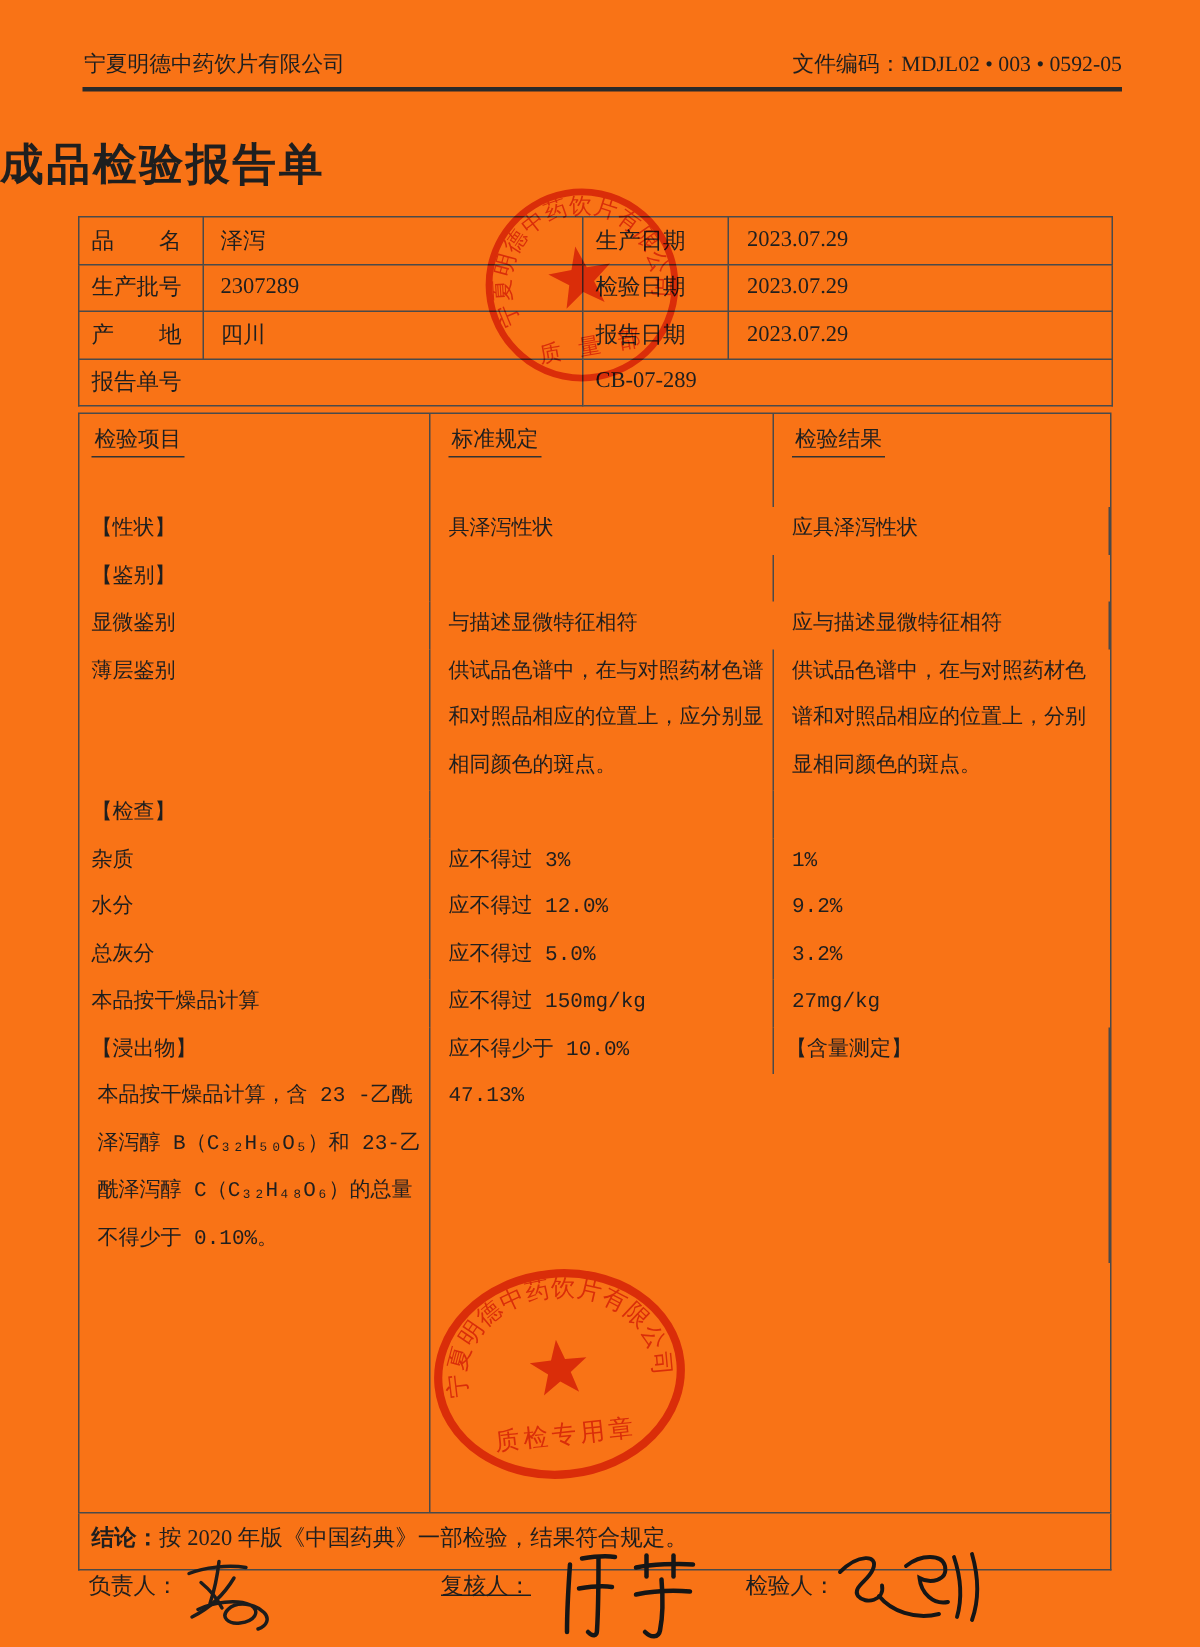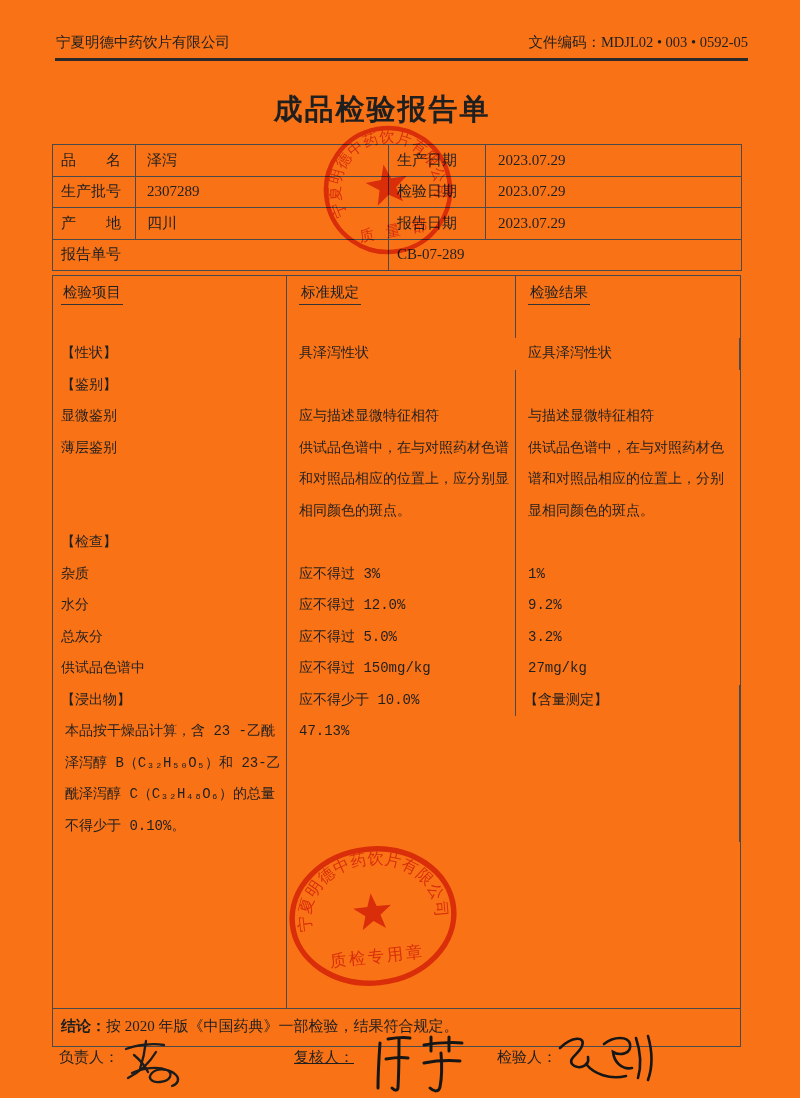--- a/index.html
+++ b/index.html
@@ -7,21 +7,21 @@
     position:relative;width:800px;height:1098px;background:#f97316;
     margin:0 auto;overflow:hidden;
     font-family:"Liberation Serif","DejaVu Serif",serif;
     color:#1f1f1f;
   }
   
   .hdr-company{position:absolute;left:56px;top:33px;font-size:14.5px;}
   .hdr-filecode{position:absolute;right:52px;top:33px;font-size:14.5px;}
   .hdr-rule{position:absolute;left:55px;top:58px;width:693px;height:2.5px;background:#2a2a2a;}
   
-  .title{position:absolute;left:0;top:90px;width:764px;text-align:center;
+  .title{position:absolute;left:0;top:90px;width:764px;
     font-size:29px;font-weight:bold;letter-spacing:2px;}
   
   table.info{position:absolute;left:52px;top:144px;width:689px;border-collapse:collapse;table-layout:fixed;}
   table.info td{border:1.6px solid #4a4a4a;height:30.5px;font-size:15px;padding:0 0 0 8px;vertical-align:middle;overflow:hidden;}
   table.info td.val{padding-left:11px;}
   table.info td.val2{padding-left:12px;}
   
   .main-table{
     position:absolute;left:52px;top:275px;width:689px;height:734px;
     border:1.6px solid #4a4a4a;box-sizing:border-box;
@@ -101,22 +101,22 @@
 
     <div class="cell c1">【性状】</div>
     <div class="cell c3">具泽泻性状</div>
     <div class="cell c2">应具泽泻性状</div>
 
     <div class="cell c1">【鉴别】</div>
     <div class="cell c2"></div>
     <div class="cell c3"></div>
 
     <div class="cell c1">显微鉴别</div>
+    <div class="cell c3">与描述显微特征相符</div>
     <div class="cell c2">应与描述显微特征相符</div>
-    <div class="cell c3">与描述显微特征相符</div>
 
     <div class="cell c1">薄层鉴别</div>
     <div class="cell c2">供试品色谱中，在与对照药材色谱和对照品相应的位置上，应分别显相同颜色的斑点。</div>
     <div class="cell c3">供试品色谱中，在与对照药材色谱和对照品相应的位置上，分别显相同颜色的斑点。</div>
 
     <div class="cell c1">【检查】</div>
     <div class="cell c2"></div>
     <div class="cell c3"></div>
 
     <div class="cell c1">杂质</div>
@@ -124,21 +124,21 @@
     <div class="cell c3">1%</div>
 
     <div class="cell c1">水分</div>
     <div class="cell c2">应不得过 12.0%</div>
     <div class="cell c3">9.2%</div>
 
     <div class="cell c1">总灰分</div>
     <div class="cell c2">应不得过 5.0%</div>
     <div class="cell c3">3.2%</div>
 
-    <div class="cell c1">供试品色谱中</div>
+    <div class="cell c1">本品按干燥品计算</div>
     <div class="cell c2">应不得过 150mg/kg</div>
     <div class="cell c3">27mg/kg</div>
 
     <div class="cell c1">【浸出物】</div>
     <div class="cell c2">应不得少于 10.0%</div>
 
     <div class="cell c1">【含量测定】</div>
     <div class="cell c2">本品按干燥品计算，含 23 -乙酰泽泻醇 B（C₃₂H₅₀O₅）和 23-乙酰泽泻醇 C（C₃₂H₄₈O₆）的总量不得少于 0.10%。</div>
     <div class="cell c3">47.13%</div>
 

